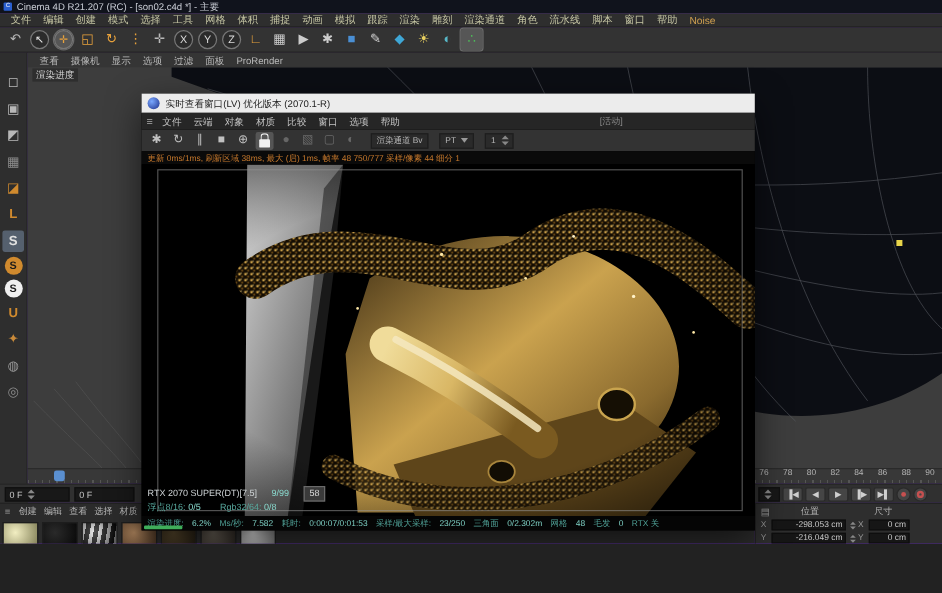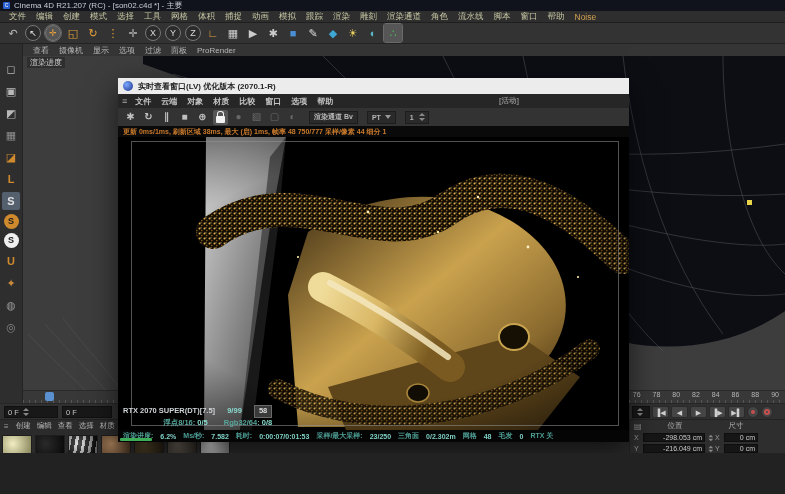--- a/index.html
+++ b/index.html
@@ -87,40 +87,40 @@
   .dropdown{background:#3a3a3a;border:1px solid #262626;height:11px;display:flex;align-items:center;gap:4px;padding:0 4px;font-size:7px;color:#c5c5c5;}
   .caret{width:0;height:0;border-left:3px solid transparent;border-right:3px solid transparent;border-top:4px solid #999;}
   .applybtn{background:#3a3a3a;border:1px solid #262626;height:11px;padding:0 6px;font-size:7px;color:#c5c5c5;display:flex;align-items:center;}
 
   
   .statusbar{position:absolute;left:0;top:480px;width:785px;height:14px;background:#2c2c2c;border-top:1px solid #222;display:flex;align-items:center;gap:5px;padding-left:5px;}
   .statusbar .hamb{color:#9a9a9a;font-size:9px;}
   .statusbar .msg{font-size:8px;color:#b0b0b0;}
 
   
-  .lv{position:absolute;left:118px;top:78px;width:511px;height:364px;z-index:5;box-shadow:0 10px 28px rgba(0,0,0,.6);background:#000;font-weight:bold;}
+  .lv{position:absolute;left:118px;top:78px;width:511px;height:364px;z-index:5;box-shadow:0 10px 28px rgba(0,0,0,.6);background:#000;}
   .lv-title{height:16px;background:#ececec;display:flex;align-items:center;gap:5px;padding-left:5px;}
   .lv-title .logo{width:10px;height:10px;border-radius:50%;background:radial-gradient(circle at 35% 35%,#7aa8ff,#1c2f8a);}
   .lv-title .t{font-size:8px;color:#222;}
   .lv-menu{height:14px;background:#262626;display:flex;align-items:center;gap:0;padding-left:4px;list-style:none;position:relative;}
   .lv-menu .hamb{color:#aaa;font-size:9px;margin-right:3px;}
   .lv-menu li{font-size:8px;color:#c4c4c4;padding:0 5px;}
   .lv-menu .right{position:absolute;right:110px;font-size:7.5px;color:#8a8a8a;}
   .lv-toolbar{height:18px;background:#333;display:flex;align-items:center;gap:3px;padding-left:5px;}
   .lv-tool{width:15px;height:15px;display:flex;align-items:center;justify-content:center;border-radius:2px;}
   .lv-tool .g{color:var(--c,#bbb);font-size:10px;line-height:1;}
   .lv-tool.active{background:#555;}
   .lv-tool.lock .g{width:9px;height:7px;background:#f2f2f2;border-radius:1px;position:relative;margin-top:4px;font-size:0;}
   .lv-tool.lock .g::before{content:"";position:absolute;top:-5px;left:1px;width:5px;height:5px;border:1.5px solid #f2f2f2;border-bottom:none;border-radius:3px 3px 0 0;}
   .lv-dd{background:#2a2a2a;border:1px solid #1d1d1d;height:13px;display:flex;align-items:center;gap:4px;padding:0 4px;font-size:7px;color:#b8b8b8;margin-left:6px;}
   .lv-status{height:11px;background:#0a0a0a;display:flex;align-items:center;padding-left:5px;}
   .lv-status span{font-size:7px;color:#c8792c;white-space:nowrap;}
   .lv-render{position:relative;height:293px;background:#000;overflow:hidden;}
   .render-frame{position:absolute;left:13px;top:4px;right:10px;bottom:4px;border:1px solid rgba(150,150,150,.55);z-index:2;}
-  .gpu{position:absolute;left:5px;bottom:2px;z-index:3;font-size:7.5px;line-height:10.5px;text-align:right;}
+  .gpu{position:absolute;left:5px;bottom:2px;z-index:3;font-size:7.5px;line-height:10.5px;}
   .gpu .lab{color:#cfd4d6;}
   .gpu .tl{color:#57a79c;}
   .gpu .tv{color:#8adbcf;}
   .gpu .box{display:inline-block;background:#3a3a3a;border:1px solid #6a6a6a;color:#ddd;padding:0 4px;margin-left:10px;}
   .gpu-tabs{display:inline-flex;gap:3px;margin-left:12px;}
   .gtab{background:#2e2e2e;border:1px solid #555;color:#ddd;font-size:7px;padding:0 4px;line-height:9px;}
   .gtab.active{border-bottom:2px solid #cfd8ff;background:#3a3a3a;}
   .lv-footer{position:relative;height:12px;background:#050505;display:flex;align-items:center;gap:7px;padding-left:5px;white-space:nowrap;overflow:hidden;}
   .lv-footer span{font-size:7px;}
   .lv-footer .fl{color:#4e9e94;}

